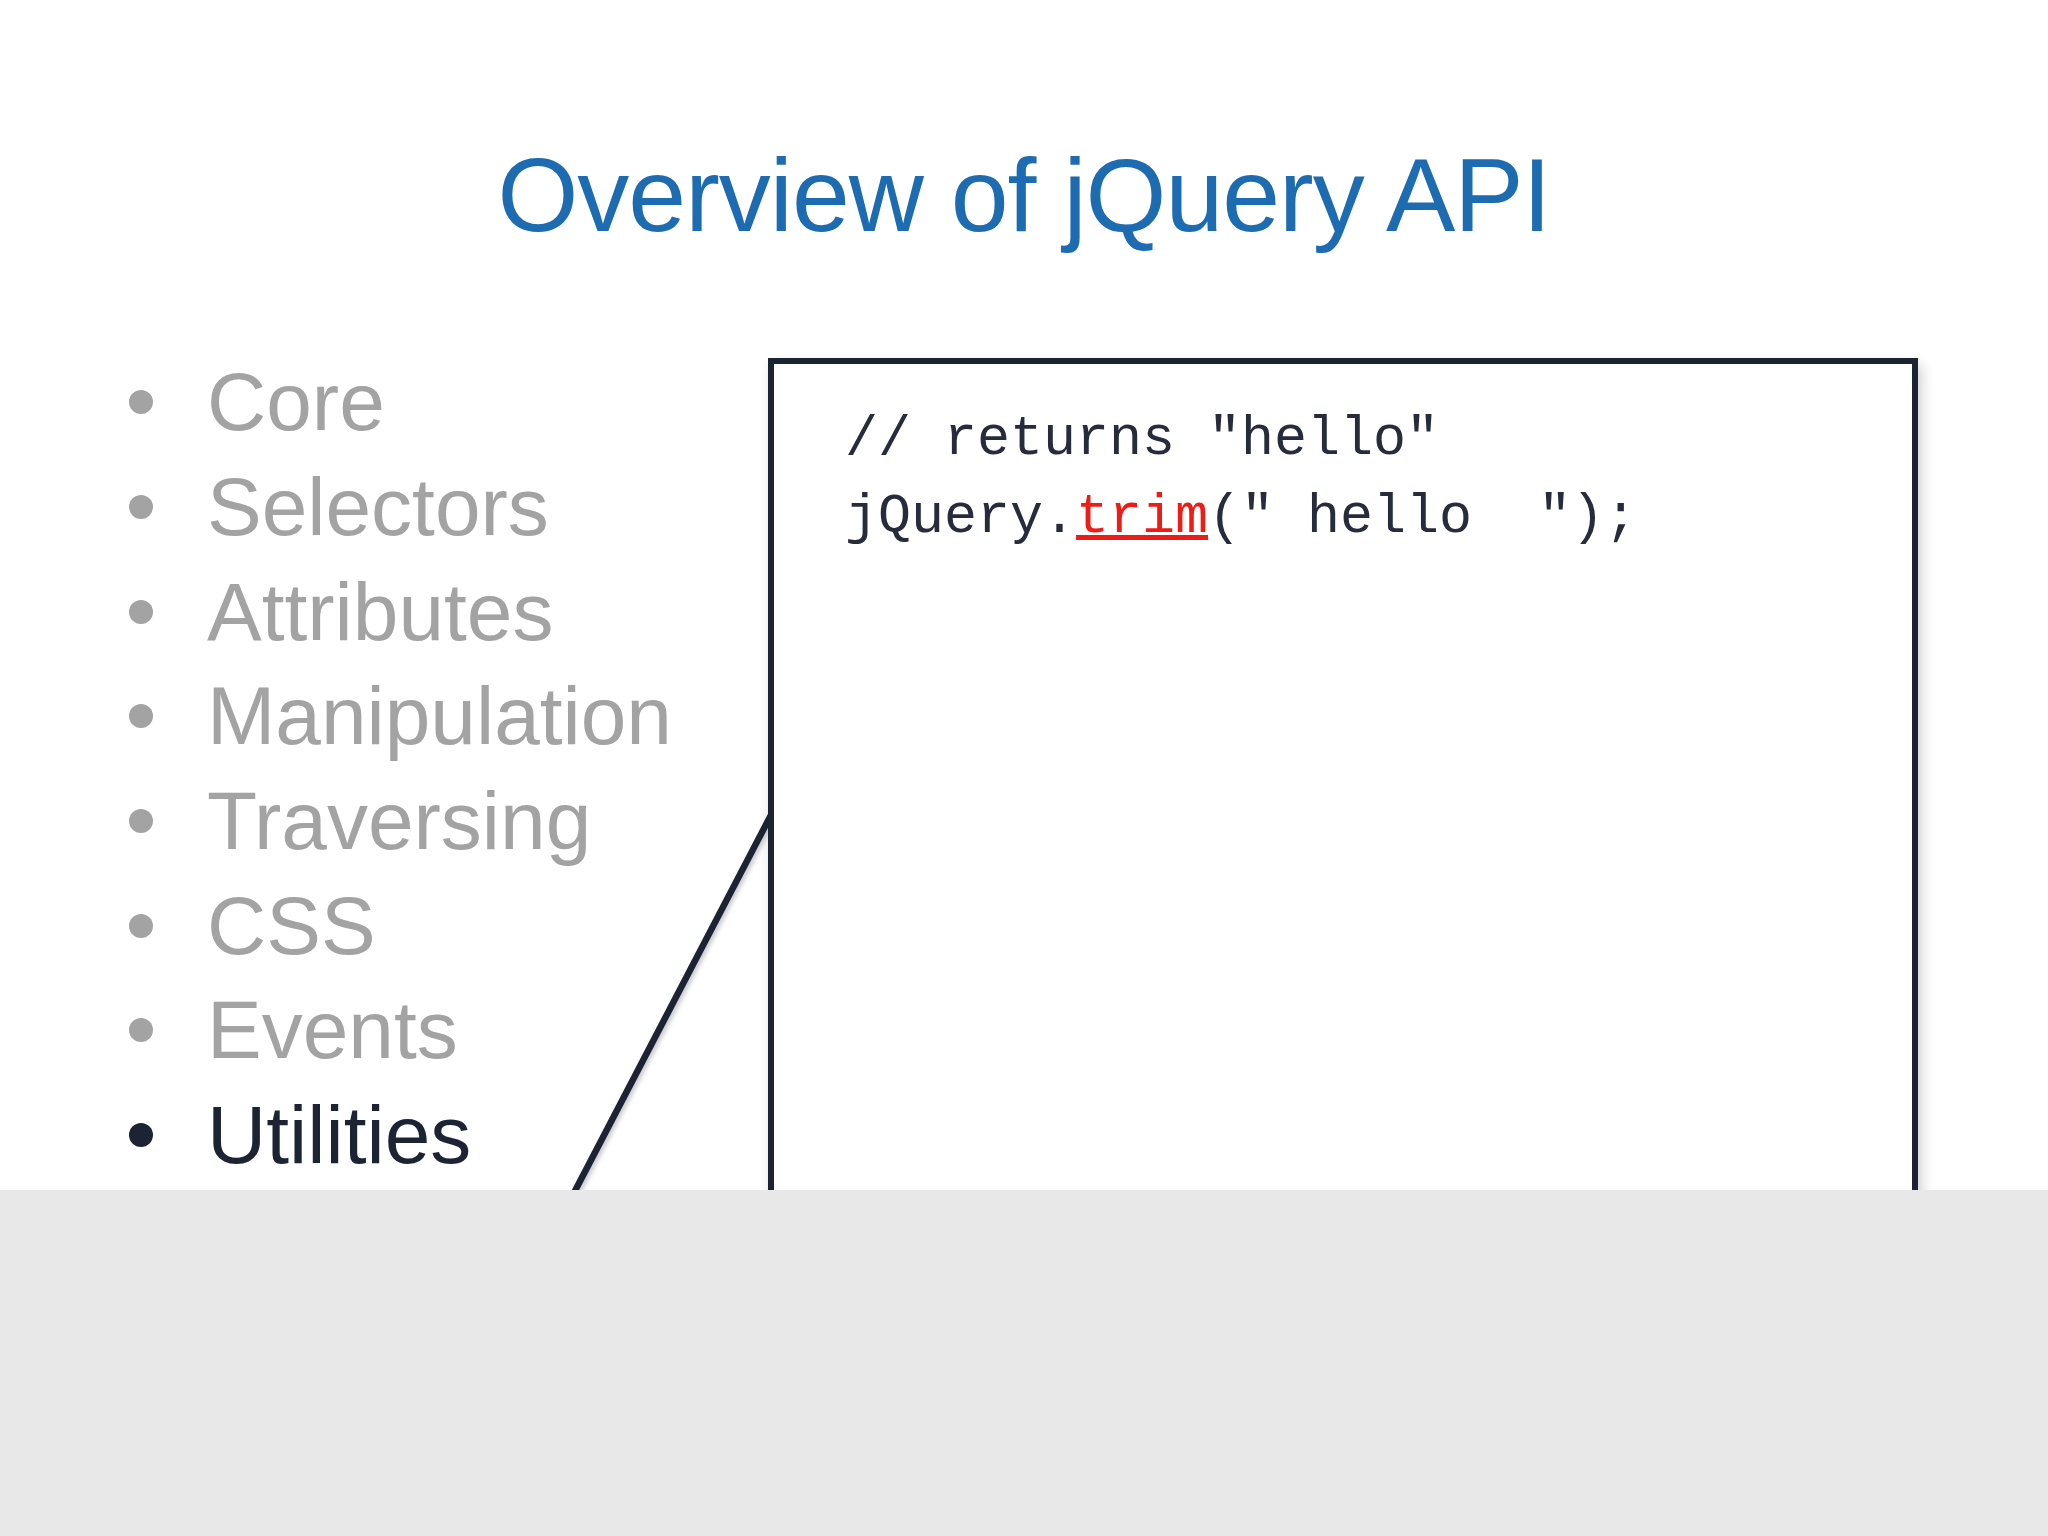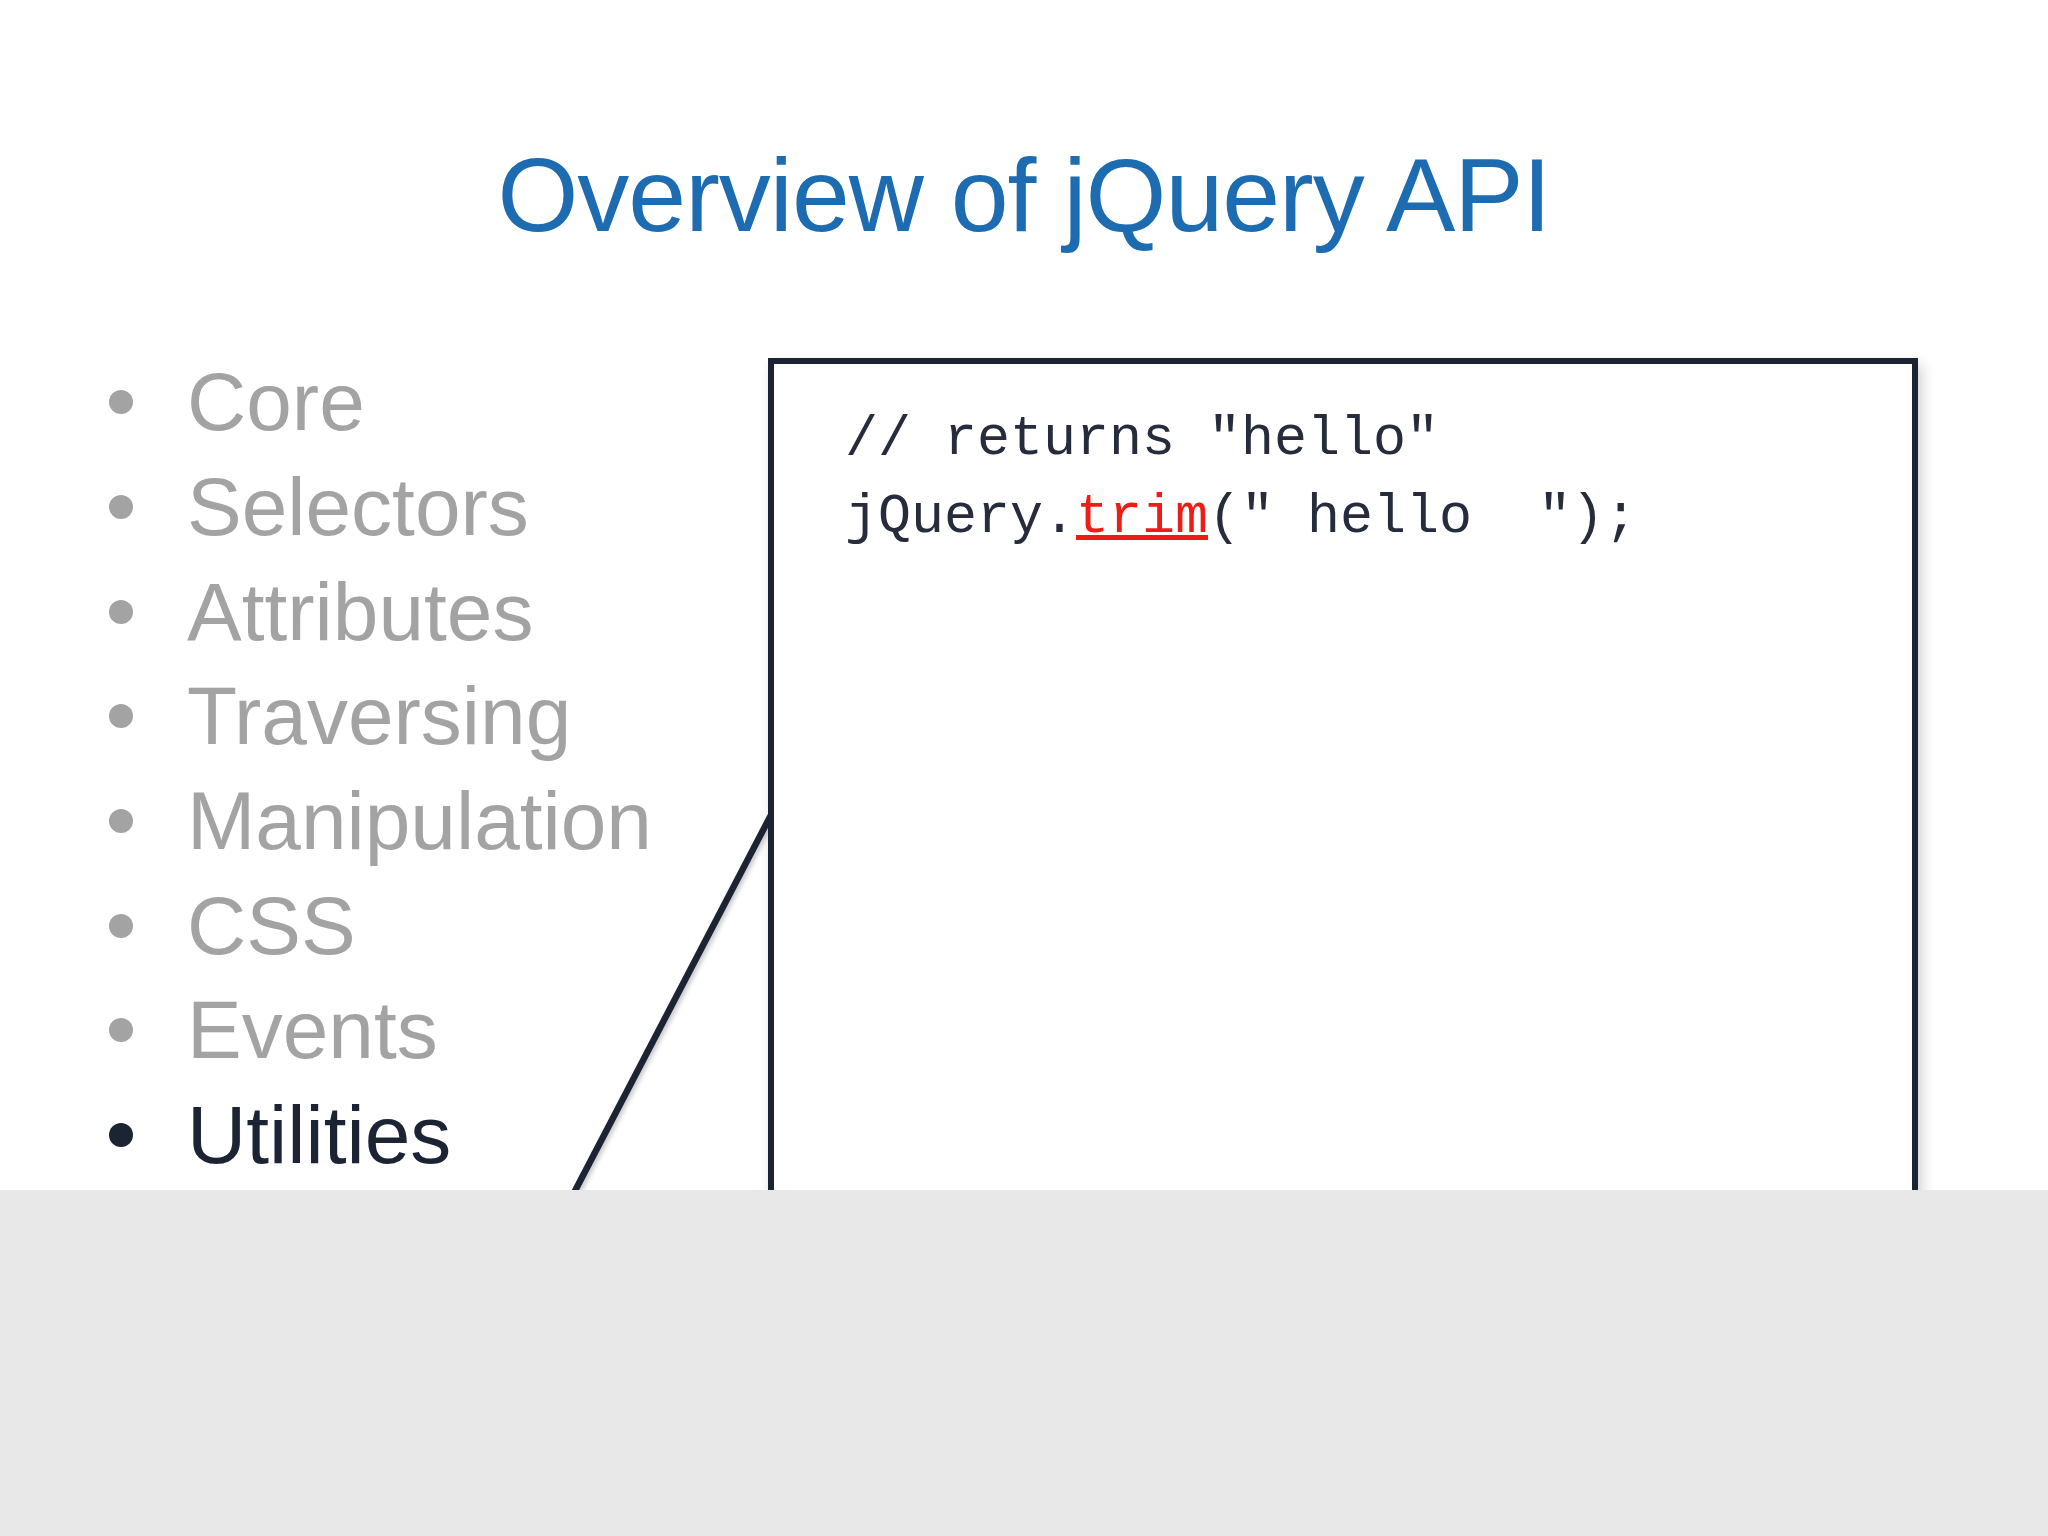--- a/index.html
+++ b/index.html
@@ -29,21 +29,21 @@
     font-size: 104px;
     line-height: 1.2;
     font-weight: 400;
     color: var(--title, #1d6bb0);
     letter-spacing: -1px;
   }
 
   
   .bullet-list {
     position: absolute;
-    left: 88px;
+    left: 108px;
     top: 350px;
     width: 640px;
     list-style: none;
     margin: 0; padding: 0; text-align: center;
   }
   .bullet-list li {
     position: relative;
     height: 104.7px;
     display: flex;
     align-items: center;
@@ -118,25 +118,25 @@
     <li>
       <span class="dot"></span>
       <span>Selectors</span>
     </li>
     <li>
       <span class="dot"></span>
       <span>Attributes</span>
     </li>
     <li>
       <span class="dot"></span>
-      <span>Traversing</span>
+      <span>Manipulation</span>
     </li>
     <li>
       <span class="dot"></span>
-      <span>Manipulation</span>
+      <span>Traversing</span>
     </li>
     <li>
       <span class="dot"></span>
       <span>CSS</span>
     </li>
     <li>
       <span class="dot"></span>
       <span>Events</span>
     </li>
     <li class="emphasized">

